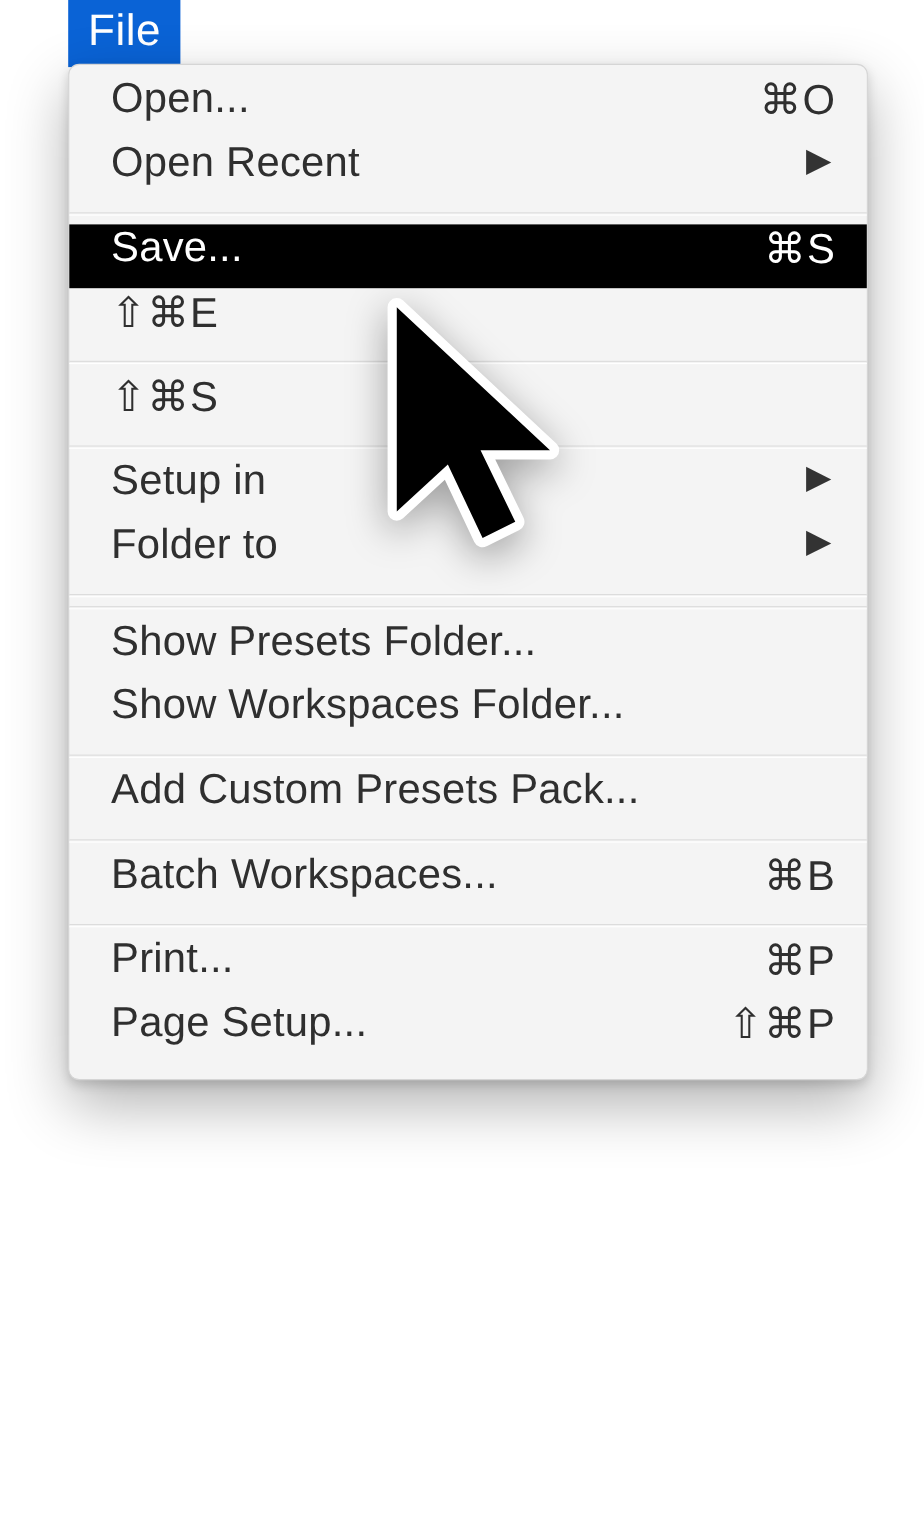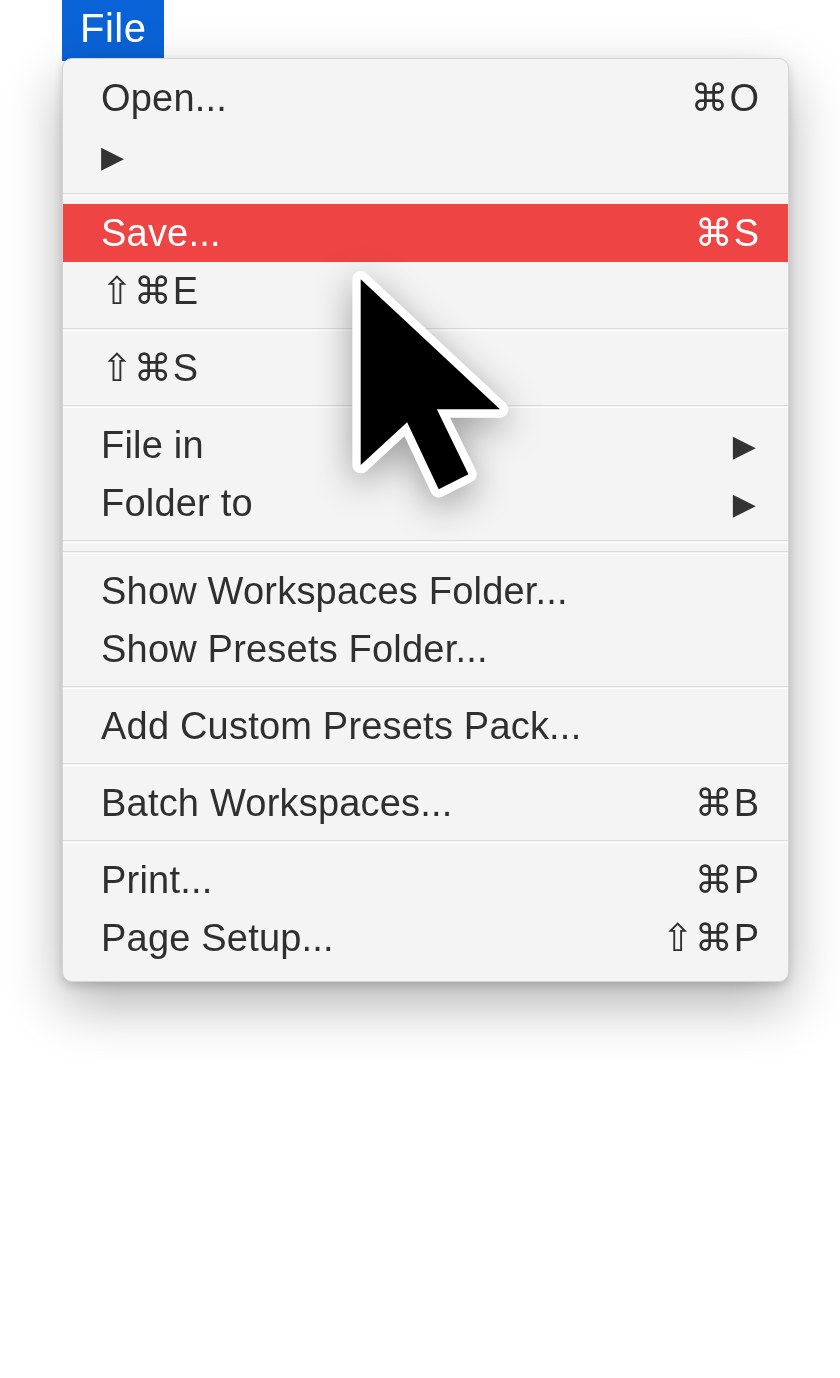--- a/index.html
+++ b/index.html
@@ -34,31 +34,31 @@
     left: 62px;
     width: 725px;
     background: #f4f4f4;
     border: 1px solid #d5d5d5;
     border-radius: 10px;
     box-shadow: 0 22px 55px rgba(0,0,0,0.30), 0 4px 10px rgba(0,0,0,0.15);
     padding: 10px 0 14px 0;
   }
   .menu-item {
     display: flex;
-    align-items: center;
+    align-items: flex-start;
     justify-content: space-between;
     padding: 0 28px 0 38px;
     height: 58px;
     font-size: 38px;
     color: #2f2f2f;
     letter-spacing: 0.2px;
     white-space: nowrap;
   }
   .menu-item.highlight {
-    background: #ef4444;
+    background: #000000;
     color: #ffffff;
   }
   .menu-item.highlight .shortcut {
     color: #ffffff;
   }
   .menu-label {
     flex: 1 1 auto;
     overflow: hidden;
   }
   .shortcut {
@@ -98,50 +98,51 @@
 <div class="stage">
 
   <div class="menu-title">File</div>
 
   <div class="menu" id="menu">
       <div class="menu-item">
         <span class="menu-label">Open...</span>
         <span class="shortcut">⌘O</span>
       </div>
       <div class="menu-item">
+        <span class="menu-label">Open Recent</span>
         <span class="submenu-arrow">▶</span>
       </div>
       <div class="separator"></div>
       <div class="menu-item highlight">
         <span class="menu-label">Save...</span>
         <span class="shortcut">⌘S</span>
       </div>
       <div class="menu-item">
         <span class="shortcut">⇧⌘E</span>
       </div>
       <div class="separator"></div>
       <div class="menu-item">
         <span class="shortcut">⇧⌘S</span>
       </div>
       <div class="separator"></div>
       <div class="menu-item">
-        <span class="menu-label">File in</span>
+        <span class="menu-label">Setup in</span>
         <span class="submenu-arrow">▶</span>
       </div>
       <div class="menu-item">
         <span class="menu-label">Folder to</span>
         <span class="submenu-arrow">▶</span>
       </div>
       <div class="separator"></div>
       <div class="separator"></div>
       <div class="menu-item">
-        <span class="menu-label">Show Workspaces Folder...</span>
+        <span class="menu-label">Show Presets Folder...</span>
       </div>
       <div class="menu-item">
-        <span class="menu-label">Show Presets Folder...</span>
+        <span class="menu-label">Show Workspaces Folder...</span>
       </div>
       <div class="separator"></div>
       <div class="menu-item">
         <span class="menu-label">Add Custom Presets Pack...</span>
       </div>
       <div class="separator"></div>
       <div class="menu-item">
         <span class="menu-label">Batch Workspaces...</span>
         <span class="shortcut">⌘B</span>
       </div>

